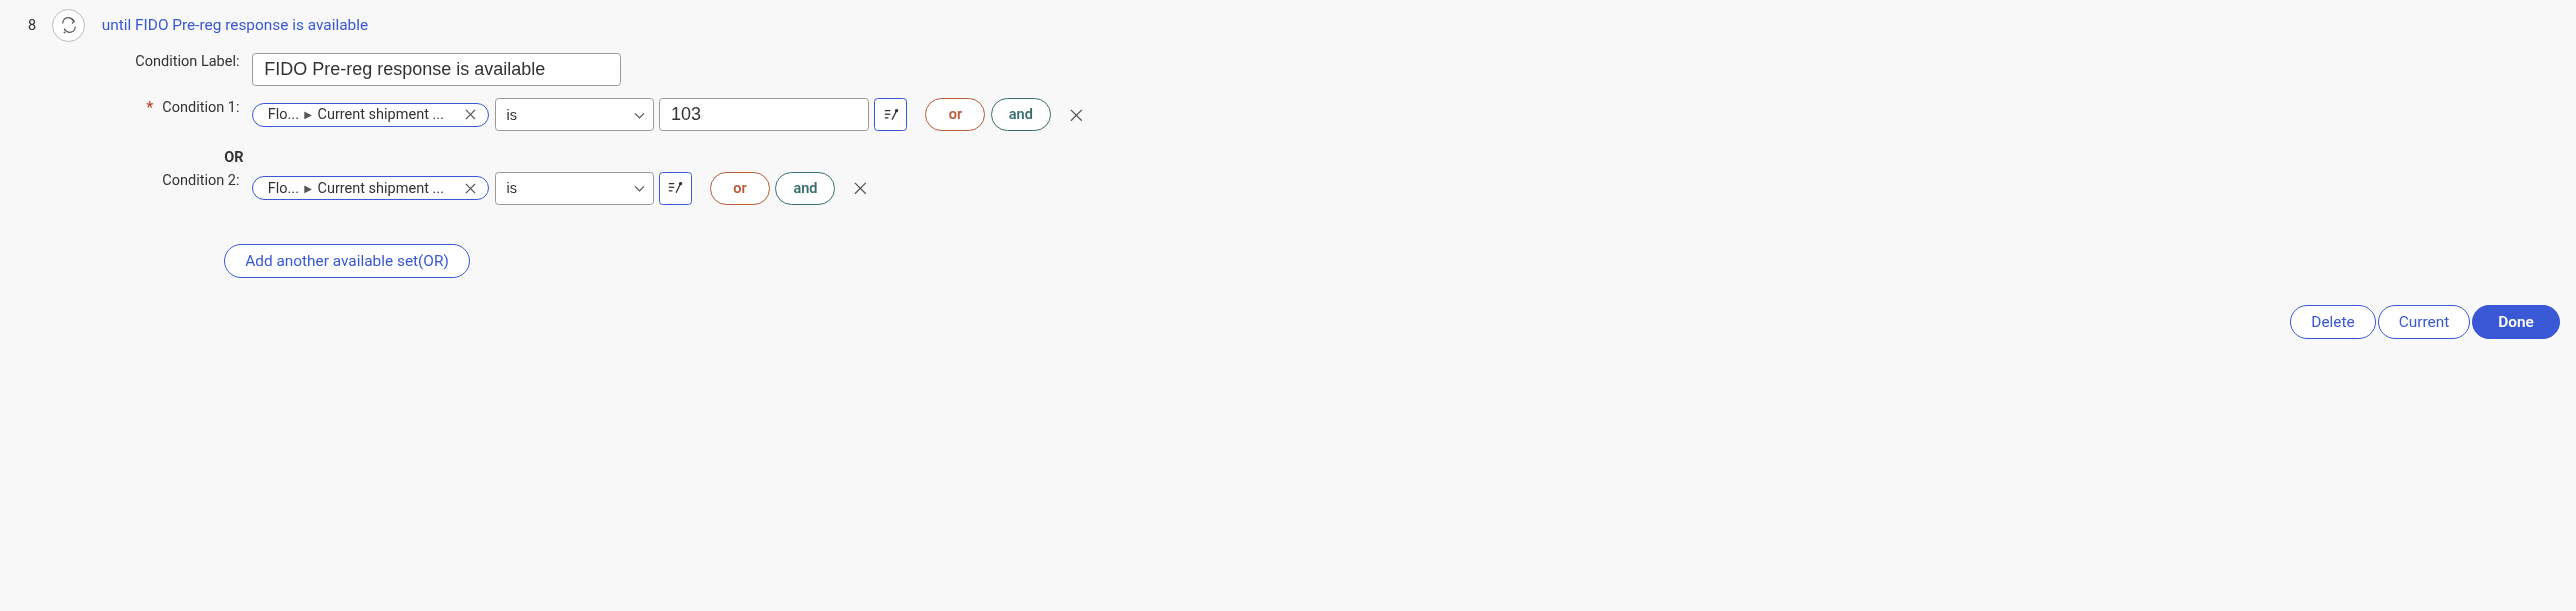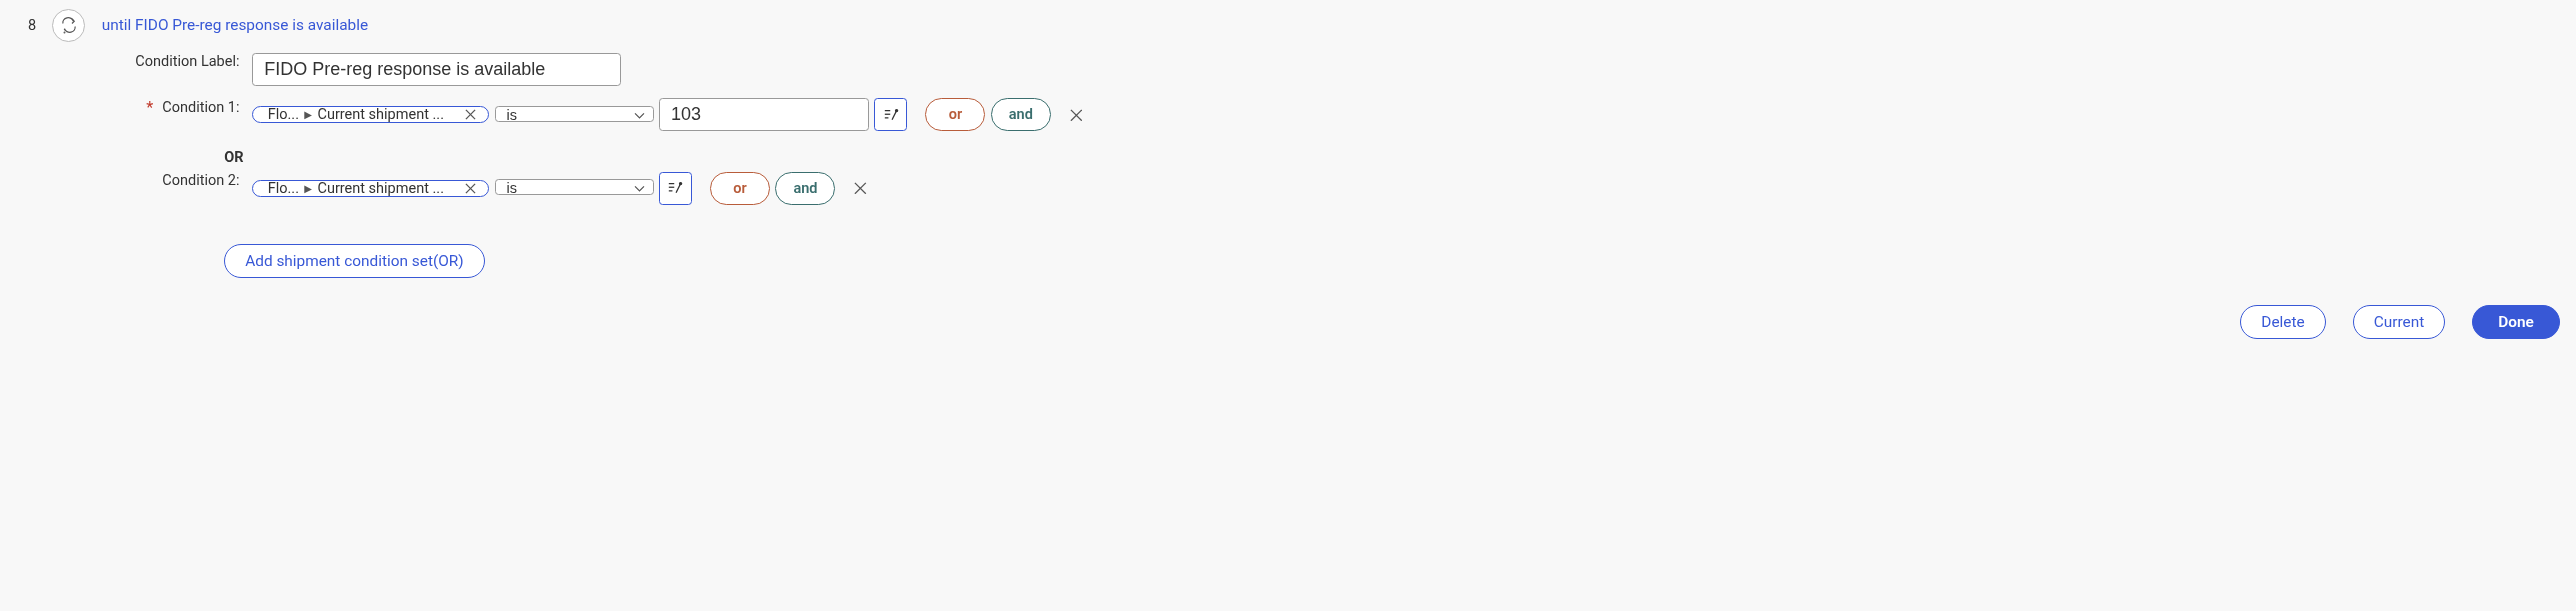--- a/index.html
+++ b/index.html
@@ -83,21 +83,21 @@
   }
   .label-input { width: 369px; }
   .cond-cluster {
     display: flex;
     align-items: center;
     gap: 5.4px;
   }
   .path-pill {
     display: flex;
     align-items: center;
-    height: 17px;
+    height: 24px;
     border: 0.9px solid #3858d6;
     border-radius: 16.3px;
     background: #fff;
     padding: 0 9px 0 14.5px;
     font-size: 14.5px;
     color: #333;
     gap: 5.4px;
     width: 237px;
   }
   .path-seg {
@@ -115,21 +115,21 @@
     display: flex;
     align-items: center;
     justify-content: center;
     width: 18px;
     height: 18px;
     color: #555;
     cursor: pointer;
   }
   .op-select {
     width: 159px;
-    height: 16px;
+    height: 33px;
     border: 0.9px solid #999;
     border-radius: 3.6px;
     padding: 0 25px 0 11px;
     font-size: 14.5px;
     background: #fff;
     color: #333;
     appearance: none;
     position: relative;
   }
   .select-wrap {
@@ -205,21 +205,21 @@
     font-size: 15.4px;
     padding: 0 20px;
     display: inline-flex;
     align-items: center;
     cursor: pointer;
     width: fit-content;
   }
   .footer {
     display: flex;
     justify-content: flex-end;
-    gap: 27px;
+    gap: 2px;
     padding: 27px 9px 0 0;
   }
   .footer-btn {
     height: 34px;
     border-radius: 17px;
     padding: 0 20px;
     font-size: 15.4px;
     display: inline-flex;
     align-items: center;
     cursor: pointer;
@@ -356,21 +356,21 @@
         <div class="logic-pill logic-and">and</div>
         <div class="row-remove">
           <svg width="12.7" height="12.7" viewBox="0 0 14 14" stroke="#555" stroke-width="1.4">
               <line x1="1" y1="1" x2="13" y2="13"></line>
               <line x1="13" y1="1" x2="1" y2="13"></line>
             </svg>
         </div>
       </div>
     </div>
 
-    <div class="add-set-btn">Add shipment condition set(OR)</div>
+    <div class="add-set-btn">Add another available set(OR)</div>
 
   </div>
 
   <div class="footer">
     <div class="footer-btn btn-delete">Delete</div>
     <div class="footer-btn btn-cancel">Current</div>
     <div class="footer-btn btn-done">Done</div>
   </div>
 
 </div>

